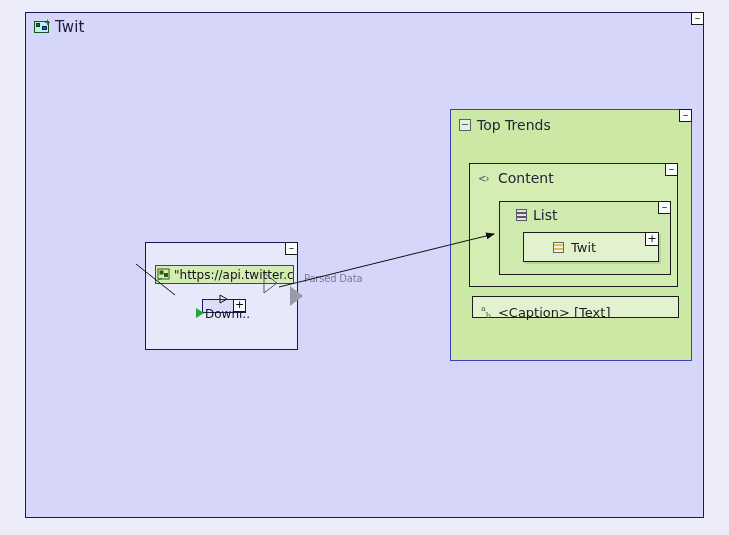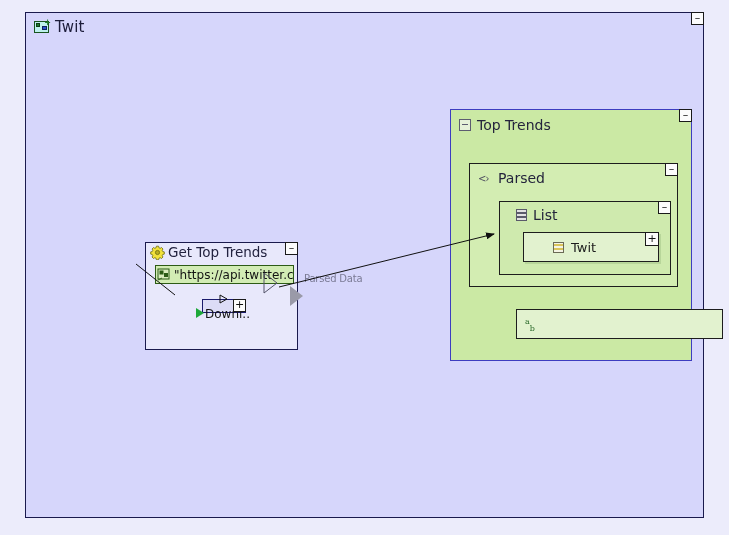--- a/index.html
+++ b/index.html
@@ -326,27 +326,26 @@
     box-sizing: border-box;
     font-size: 11px; line-height: 12px;
     text-align: center; color: #111;
     cursor: pointer;
   }
 
   
   #row-caption {
     position: absolute;
     left: 446px;
-    top: 296px;
+    top: 283px;
     width: 207px;
-    height: 30px;
+    height: 22px;
     background: #e2f2cf;
     border: 1px solid #1d1d1d;
     box-sizing: border-box;
-    margin-left: 44px;
   }
   #row-caption .cap-row {
     position: absolute;
     left: 8px; top: 7px;
     display: flex; align-items: center; gap: 7px;
     font-size: 13px;
     color: #1c1c1c;
     white-space: nowrap;
   }
   .icon-ab {
@@ -378,31 +377,20 @@
       <span class="sq1"></span>
       <span class="sq2"></span>
       <span class="plus">+</span>
     </span>
     <span class="label">Twit</span>
   </div>
 
   <div class="collapse-btn" style="right:-1px; top:-1px;">–</div>
 
   <div id="node-get-top-trends">
-    <div class="node-header">
-      <span class="icon-gear">
-        <svg width="15" height="15" viewBox="0 0 15 15">
-          <g stroke="#6b6b10" stroke-width="0.8" fill="#f2e23a">
-            <path d="M6.4 1.2 h2.2 l.3 1.5 1.3 .6 1.3-.8 1.5 1.5 -.8 1.3 .6 1.3 1.5 .3 v2.2 l-1.5 .3 -.6 1.3 .8 1.3 -1.5 1.5 -1.3-.8 -1.3 .6 -.3 1.5 h-2.2 l-.3-1.5 -1.3-.6 -1.3 .8 -1.5-1.5 .8-1.3 -.6-1.3 -1.5-.3 v-2.2 l1.5-.3 .6-1.3 -.8-1.3 1.5-1.5 1.3 .8 1.3-.6 z"></path>
-            <circle cx="7.5" cy="7.5" r="2.1" fill="#b9ae20"></circle>
-          </g>
-        </svg>
-      </span>
-      <span>Get Top Trends</span>
-    </div>
 
     <div class="collapse-btn" style="right:-1px; top:-1px;">–</div>
 
     <div id="url-field">
       <span class="url-icon">
         <svg width="15" height="15" viewBox="0 0 15 15">
           <rect x="1" y="2" width="11" height="10" fill="#d9edbe" stroke="#2b5c16" stroke-width="1"></rect>
           <rect x="2.5" y="3.5" width="4" height="4" fill="#2b5c16"></rect>
           <rect x="7" y="6" width="4" height="4" fill="#2b5c16"></rect>
           <path d="M1 13 l4 -2" stroke="#2b5c16" stroke-width="0.9" fill="none"></path>
@@ -426,21 +414,21 @@
     <div class="panel-header">
       <span class="icon-square-outline"></span>
       <span>Top Trends</span>
     </div>
     <div class="collapse-btn" style="right:-1px; top:-1px;">–</div>
   </div>
 
   <div id="panel-content">
     <div class="panel-header">
       <span class="icon-angle">&lt;›</span>
-      <span>Parsed</span>
+      <span>Content</span>
     </div>
     <div class="collapse-btn" style="right:-1px; top:-1px;">–</div>
   </div>
 
   <div id="panel-list">
     <div class="panel-header">
       <span class="icon-list-db">
         <span class="seg s1"></span>
           <span class="seg s2"></span>
           <span class="seg s3"></span>
@@ -454,20 +442,21 @@
     <div class="twit-row">
       <span class="icon-twit"></span>
       <span>Twit</span>
     </div>
     <div class="twit-expand">+</div>
   </div>
 
   <div id="row-caption">
     <div class="cap-row">
       <span class="icon-ab"><sup>a</sup><sub>b</sub></span>
+      <span>&lt;Caption&gt; [Text]</span>
     </div>
   </div>
 
 </div>
 
 <svg id="connectors">
   <defs>
     <marker id="arrowhead" markerWidth="9" markerHeight="7" refX="8" refY="3.5" orient="auto">
       <polygon points="0 0, 9 3.5, 0 7" fill="#101010"></polygon>
     </marker>

